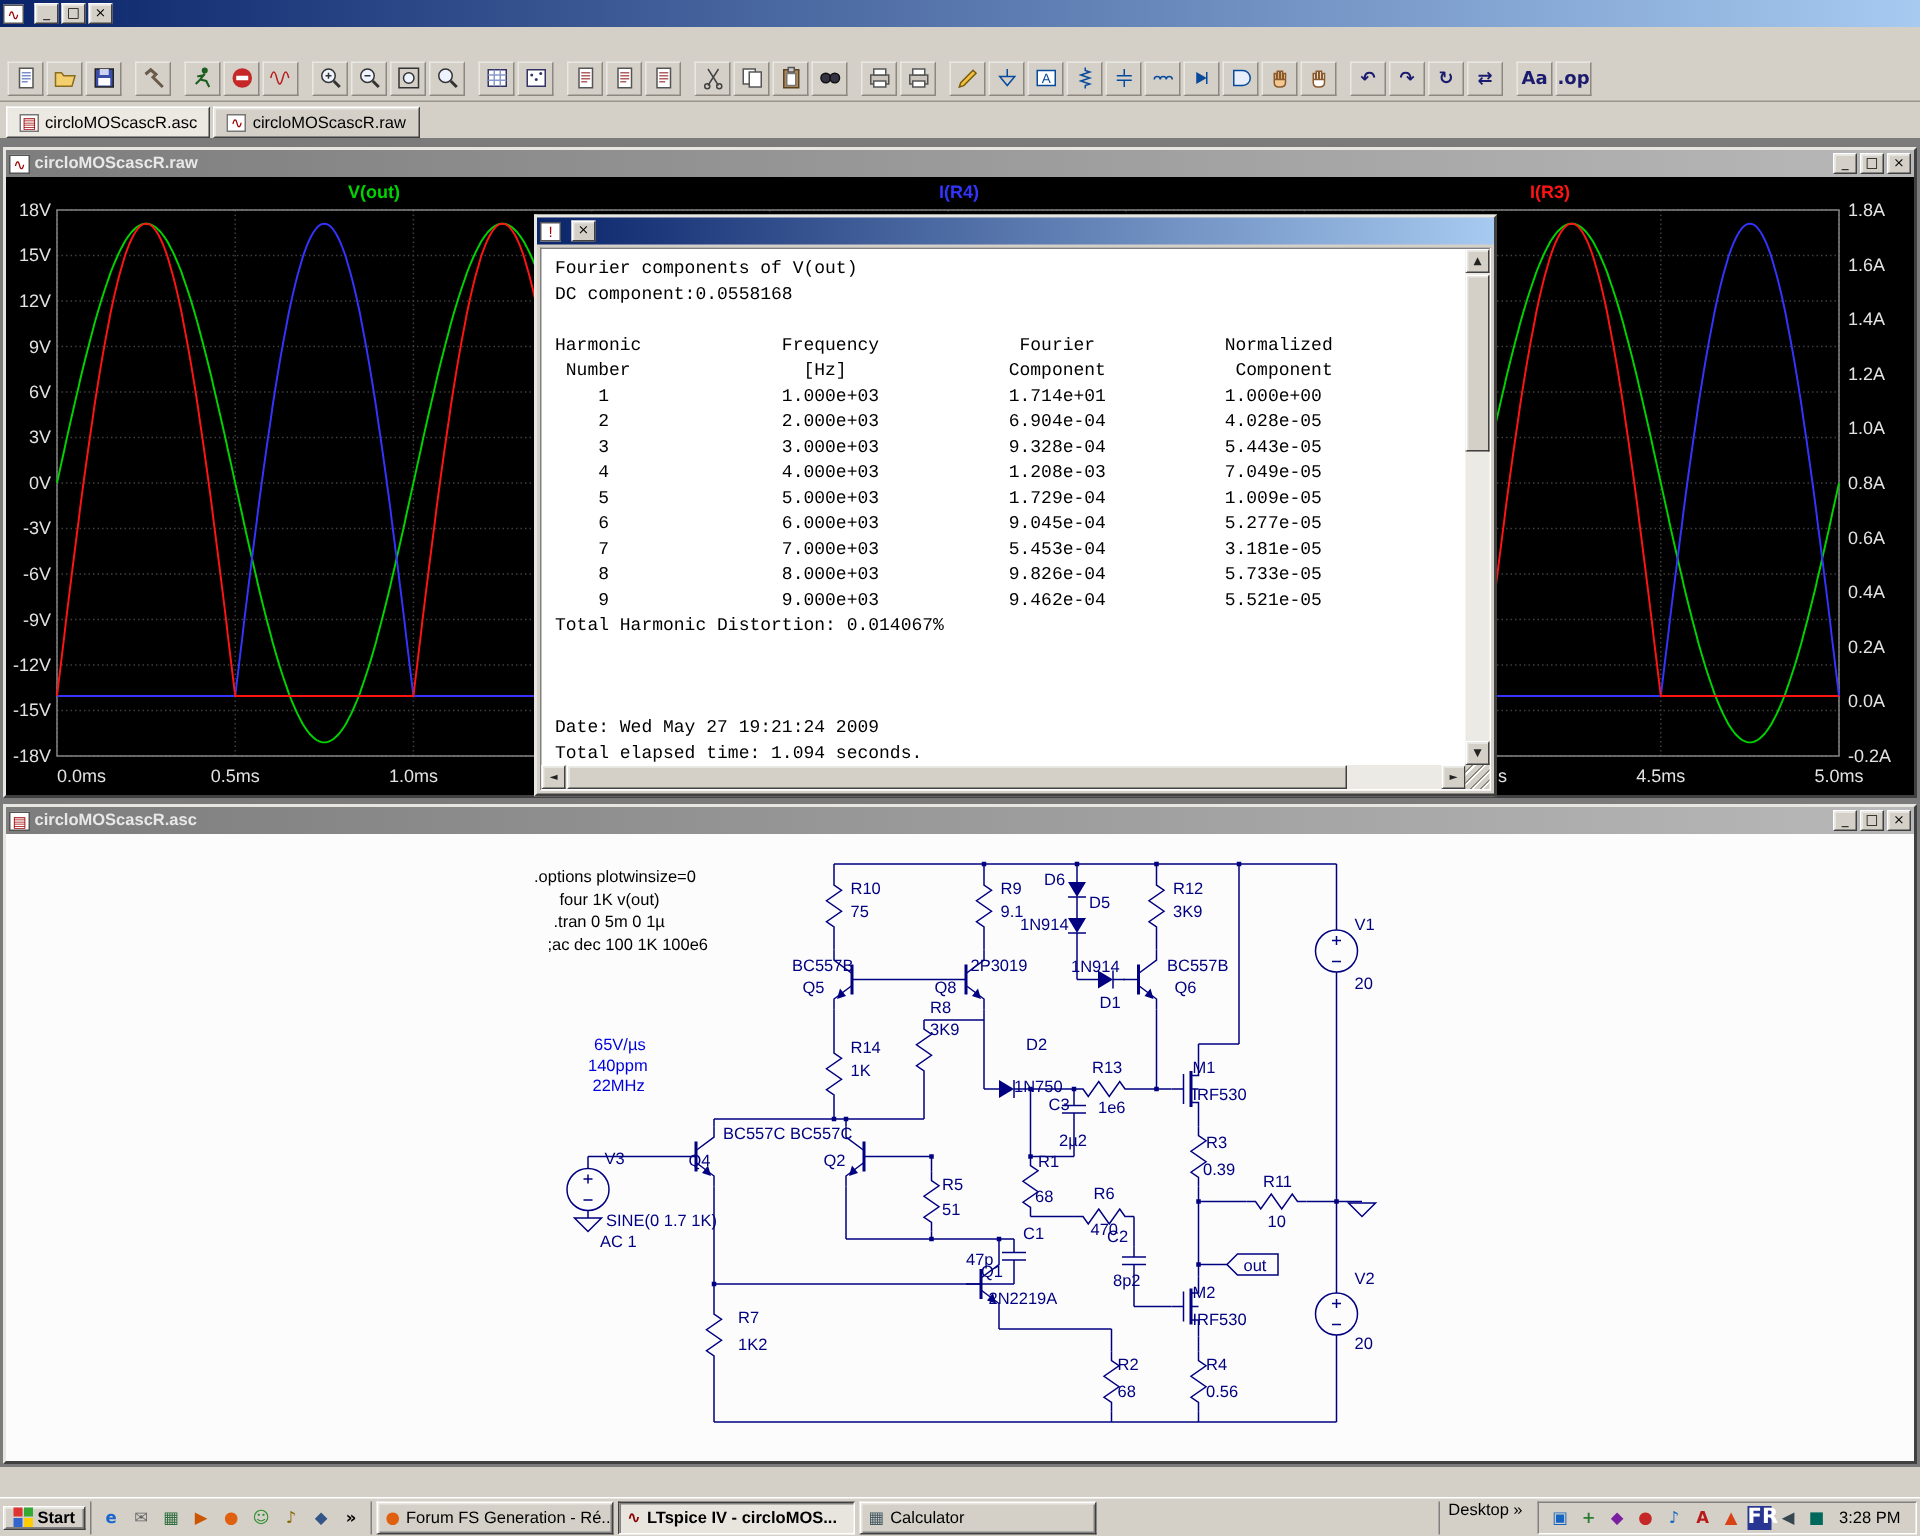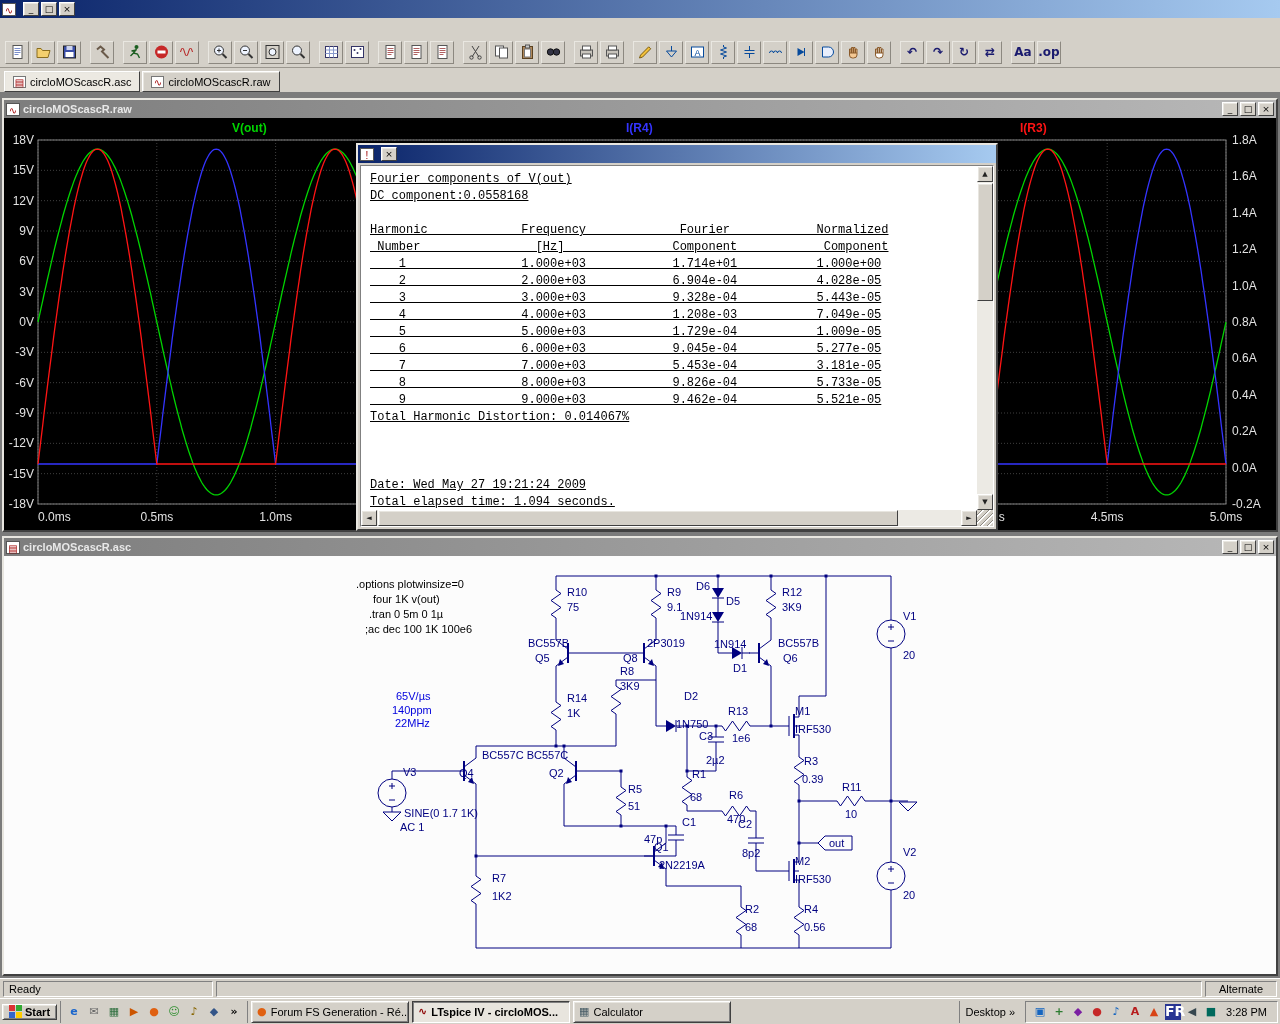--- a/index.html
+++ b/index.html
@@ -38,21 +38,21 @@
 .childwin{position:absolute;background:#d4d0c8;border:2px solid;border-color:#e8e6e0 #404040 #404040 #e8e6e0;}
 .ctitle{height:18px;display:flex;align-items:center;padding:0 2px;}
 .cbody{position:absolute;left:2px;top:20px;right:2px;bottom:2px;overflow:hidden;}
 #raw-win{left:2px;top:6px;width:1276px;height:434px;}
 #raw-win .cbody{background:#000;left:0;top:18px;right:0;bottom:0;}
 #asc-win{left:2px;top:444px;width:1276px;height:440px;}
 #asc-win .cbody{background:#fcfcfc;left:0;top:18px;right:0;bottom:0;}
 
 #log-dialog{position:absolute;left:356px;top:51px;width:642px;height:388px;background:#d4d0c8;border:2px solid;border-color:#e8e6e0 #404040 #404040 #e8e6e0;z-index:10;}
 .dlg-body{position:absolute;left:2px;top:20px;right:2px;bottom:2px;background:#fff;border:1px solid;border-color:#808080 #fff #fff #808080;}
-#log-pre{position:absolute;left:2px;top:2px;right:18px;bottom:18px;overflow:hidden;font-family:"Liberation Mono",monospace;font-size:12px;line-height:17px;color:#000;padding:3px 0 0 7px;white-space:pre;text-decoration:underline;}
+#log-pre{position:absolute;left:2px;top:2px;right:18px;bottom:18px;overflow:hidden;font-family:"Liberation Mono",monospace;font-size:12px;line-height:17px;color:#000;padding:3px 0 0 7px;white-space:pre;}
 .vscroll{position:absolute;right:0;top:0;width:16px;bottom:16px;background:#eceae4;}
 .hscroll{position:absolute;left:0;bottom:0;height:16px;right:16px;background:#eceae4;}
 .sb-btn{position:absolute;width:16px;height:16px;background:#d4d0c8;border:1px solid;border-color:#fff #404040 #404040 #fff;box-shadow:inset 1px 1px 0 #e8e6e0;font-size:7px;text-align:center;line-height:14px;color:#222;font-family:"DejaVu Sans",sans-serif;}
 .sb-thumb{position:absolute;background:#d4d0c8;border:1px solid;border-color:#fff #404040 #404040 #fff;box-shadow:inset 1px 1px 0 #e8e6e0;}
 .grip{position:absolute;right:0;bottom:0;width:16px;height:16px;background:repeating-linear-gradient(135deg,#d4d0c8 0 3px,#8c8880 3px 4px,#fff 4px 5px);}
 
 #statusbar{position:absolute;left:0;top:978px;width:1280px;height:20px;background:#d4d0c8;display:flex;align-items:center;gap:3px;padding:0 3px;border-top:1px solid #fff;}
 .spanel{height:16px;line-height:15px;padding:0 5px;border:1px solid;border-color:#808080 #fff #fff #808080;}
 .sfill{flex:1;height:16px;border:1px solid;border-color:#808080 #fff #fff #808080;}
 
@@ -60,21 +60,21 @@
 #startbtn{height:16px;display:flex;align-items:center;gap:3px;padding:0 6px;font-weight:bold;font-size:11px;}
 .flagbox{display:grid;grid-template-columns:6px 6px;grid-template-rows:6px 6px;gap:1px;}
 .flagbox i{display:block;}
 #quicklaunch{display:flex;align-items:center;gap:2px;padding:0 4px;border-left:1px solid #808080;border-right:1px solid #808080;height:22px;}
 .qlbtn{width:18px;height:18px;text-align:center;line-height:18px;font-size:11px;font-weight:bold;font-family:"DejaVu Sans",sans-serif;}
 #taskbtns{display:flex;gap:3px;}
 .taskbtn{width:158px;height:22px;display:flex;align-items:center;gap:4px;padding:0 5px;white-space:nowrap;overflow:hidden;font-size:11px;}
 .taskbtn.active{border-color:#404040 #fff #fff #404040;box-shadow:inset 1px 1px 0 #808080;background:#e8e5de;font-weight:bold;}
 .tbicon{font-size:11px;font-family:"DejaVu Sans",sans-serif;flex:none;}
 #traybar{margin-left:auto;display:flex;align-items:center;height:22px;gap:4px;}
-#desktop-sec{display:flex;align-items:center;gap:3px;padding:0 6px;border-left:1px solid #808080;height:22px;font-size:11px;}
+#desktop-sec{display:flex;align-items:flex-start;gap:3px;padding:0 6px;border-left:1px solid #808080;height:22px;font-size:11px;}
 #traypanel{display:flex;align-items:center;gap:3px;height:22px;padding:0 6px;border:1px solid;border-color:#808080 #fff #fff #808080;}
 .trayic{width:16px;height:16px;text-align:center;line-height:16px;font-size:11px;font-weight:bold;font-family:"DejaVu Sans",sans-serif;}
 .trayic.badge{font-size:14px;color:#fff;background:#283593;line-height:15px;}
 #clock{padding:0 4px;font-size:11px;}
 
 
 .axl{fill:#e2e2e2;font-family:"Liberation Sans",sans-serif;font-size:12px;}
 .leg{font-family:"Liberation Sans",sans-serif;font-size:12px;font-weight:bold;}
 .grid{stroke:#3f3f3f;stroke-dasharray:1 2;stroke-width:1;}
 .sw{stroke:#000080;fill:none;stroke-width:1;}
@@ -682,25 +682,20 @@
           <span class="sb-btn" style="left:0;top:0;">◄</span>
           <span class="sb-thumb" style="left:17px;top:0;height:16px;width:520px;"></span>
           <span class="sb-btn" style="right:0;top:0;">►</span>
         </div>
         <div class="grip"></div>
       </div>
     </div>
 
   </div>
 
-  <div id="statusbar">
-    <div class="spanel" style="width:210px;">Ready</div>
-    <div class="sfill"></div>
-    <div class="spanel" style="width:72px;text-align:center;">Alternate</div>
-  </div>
 
   <div id="taskbar">
     <div id="startbtn" class="raised">
       <span class="flagbox">
         <i style="background:#d33"></i>
           <i style="background:#3a3"></i>
           <i style="background:#36c"></i>
           <i style="background:#fc0"></i>
       </span>
       <b>Start</b>

